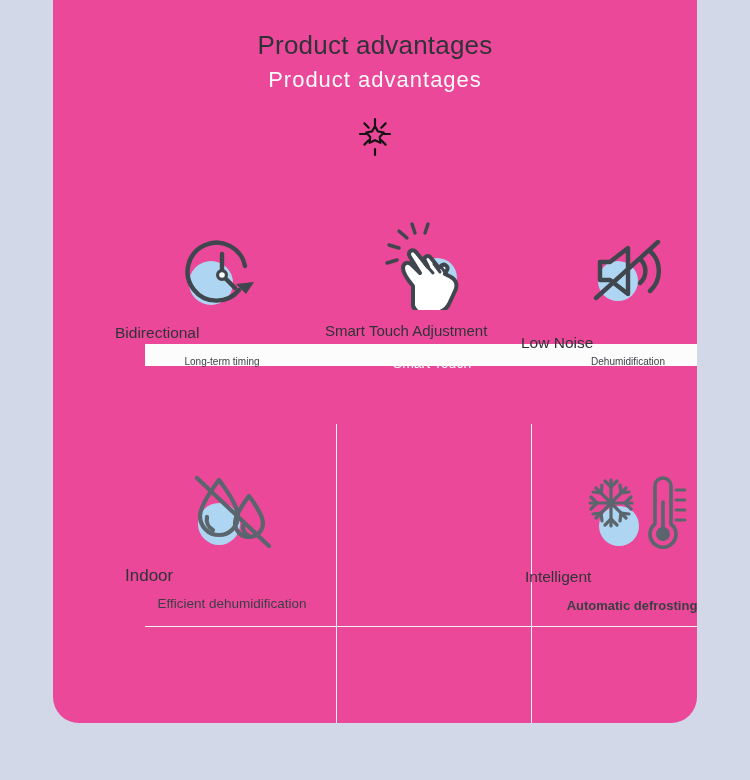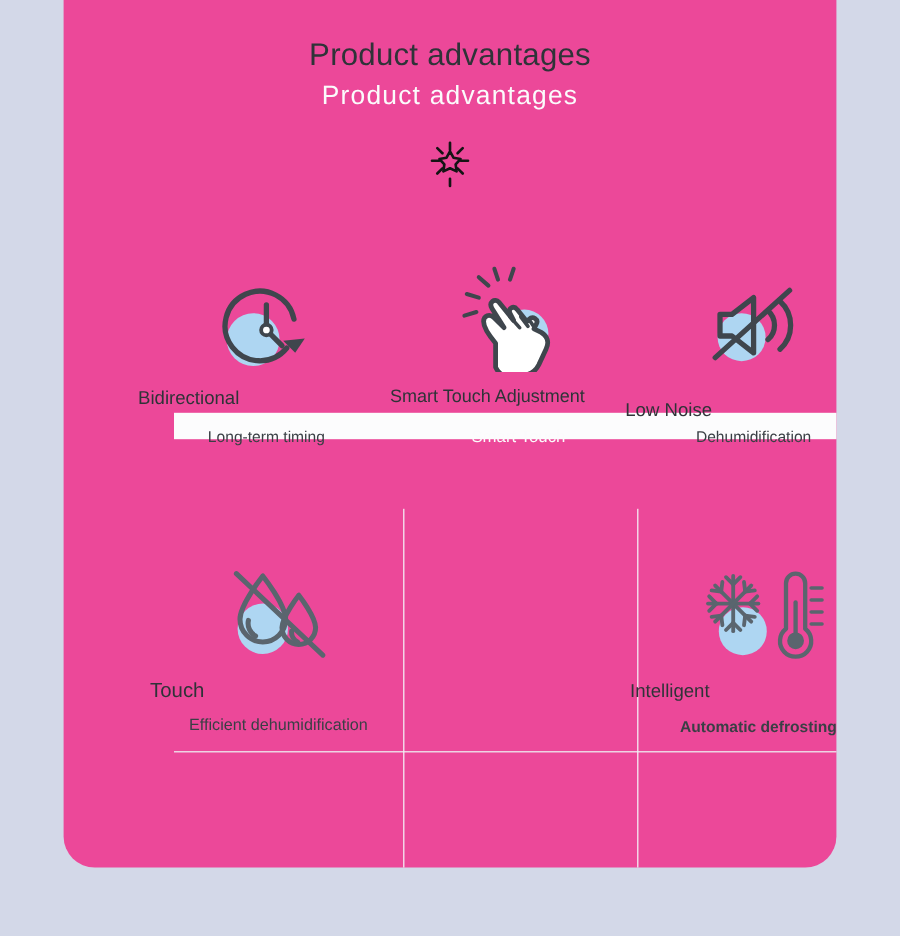--- a/index.html
+++ b/index.html
@@ -86,21 +86,21 @@
     width: 214px;
     text-align: left;
     font-size: 15.5px;
     color: #2f3338;
   }
   .cell .label-sub {
     position: absolute;
     left: 0;
     width: 214px;
     text-align: center;
-    font-size: 13px;
+    font-size: 10px;
     color: #3a3f45;
   }
   .cell .label-wm {
     position: absolute;
     left: 0;
     width: 214px;
     text-align: center;
     font-size: 14px;
     color: #fbfbfc;
     user-select: none;
@@ -251,21 +251,21 @@
             <circle cx="42" cy="58" r="21" fill="#aed6f2"></circle>
             <g fill="none" stroke="#5a656e" stroke-width="4.2" stroke-linecap="round" stroke-linejoin="round">
               <path d="M42 14 c0 0 -19 24 -19 36 a19 19 0 0 0 38 0 c0 -12 -19 -36 -19 -36 z"></path>
               <path d="M72 30 c0 0 -14 18 -14 27 a14 14 0 0 0 28 0 c0 -9 -14 -27 -14 -27 z"></path>
               <path d="M30 51 a12 12 0 0 0 6 13"></path>
               <path d="M66 60 a9 9 0 0 0 5 9"></path>
               <path d="M20 12 L92 80"></path>
             </g>
           </svg>
         </div>
-        <div class="label-main">Touch</div>
+        <div class="label-main">Indoor</div>
         <div class="label-sub">Efficient dehumidification</div>
       </div>
 
 
       <div class="cell c5">
         <div class="icon-wrap">
           <svg viewBox="0 0 110 90" width="110" height="90">
             <circle cx="42" cy="60" r="20" fill="#aed6f2"></circle>
             <g fill="none" stroke="#5a656e" stroke-width="3.2" stroke-linecap="round" stroke-linejoin="round">
               <path d="M34 14 v46"></path>

